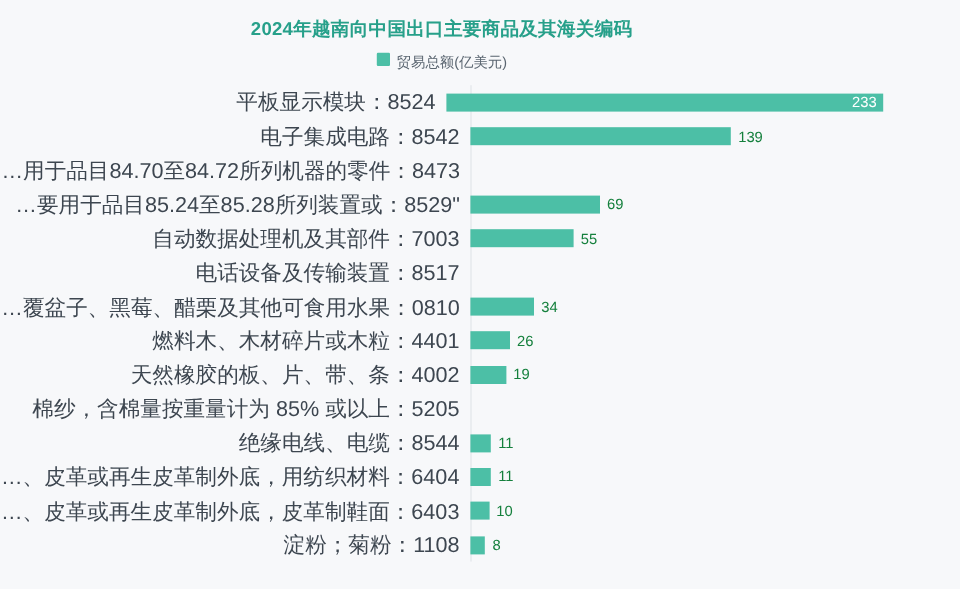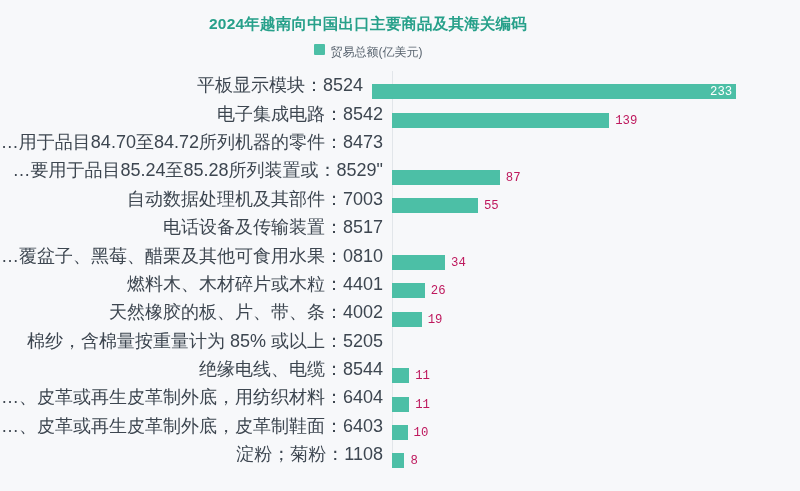--- a/index.html
+++ b/index.html
@@ -65,31 +65,30 @@
     white-space: nowrap;
     overflow: hidden;
     text-overflow: ellipsis;
     direction: rtl;
   }
   .bar-area {
     position: relative;
     flex: 1;
     height: 100%;
     display: flex;
-    align-items: flex-end;
-    font-family: Liberation Mono, monospace;
+    align-items: center;
   }
   .bar {
     height: 15px;
     background: #4cbfa6;
     border-radius: 0;
   }
   .bar-value {
     font-size: 12.3px;
-    color: #be185d;
+    color: #15803d;
     margin-left: 6px;
     white-space: nowrap;
   }
   .bar-value.inside {
     position: absolute;
     color: #ffffff;
     margin-left: 0;
   }
   .axis-line {
     position: absolute;
@@ -128,21 +127,21 @@
           <span class="bar-value">139</span>
         </div>
       </div>
       <div class="row">
         <div class="cat-label">8473：专用于或主要用于品目84.70至84.72所列机器的零件…</div>
       </div>
       <div class="row">
         <div class="cat-label">"8529：专用于或主要用于品目85.24至85.28所列装置或…</div>
         <div class="bar-area">
           <div class="bar" style="width: 107.794px; background: rgb(76, 191, 166);"></div>
-          <span class="bar-value">87</span>
+          <span class="bar-value">69</span>
         </div>
       </div>
       <div class="row">
         <div class="cat-label">7003：自动数据处理机及其部件</div>
         <div class="bar-area">
           <div class="bar" style="width: 85.9227px; background: rgb(76, 191, 166);"></div>
           <span class="bar-value">55</span>
         </div>
       </div>
       <div class="row">

